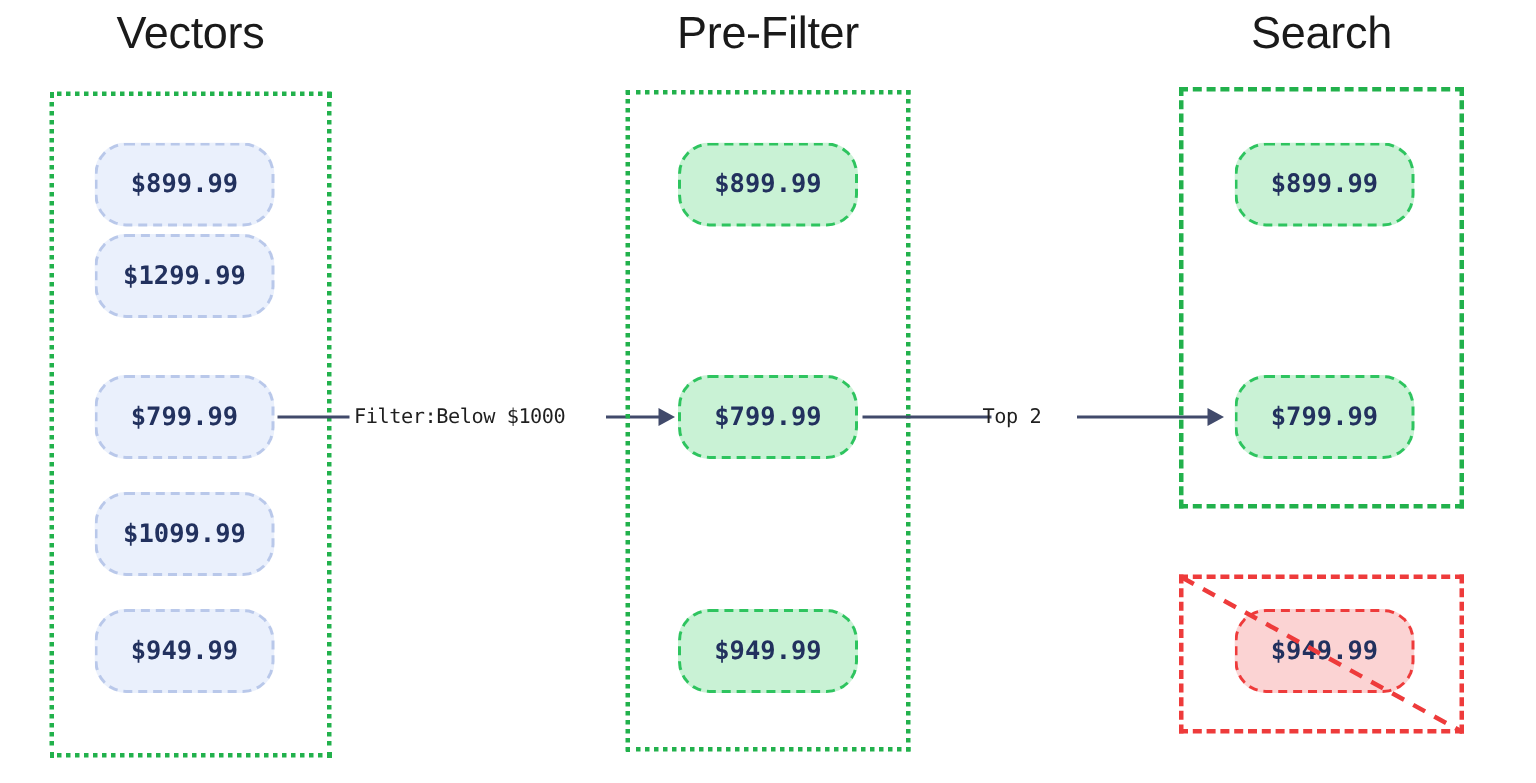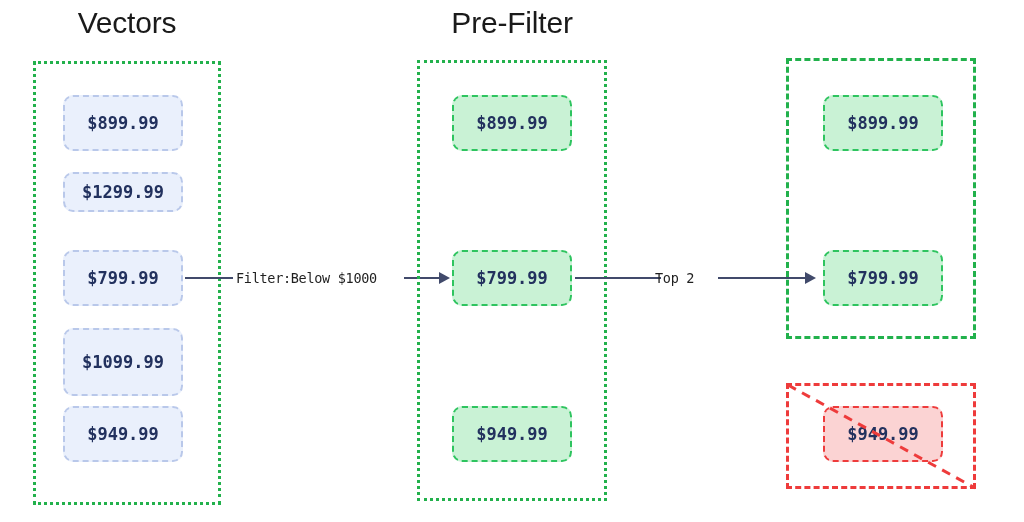--- a/index.html
+++ b/index.html
@@ -46,21 +46,21 @@
     border: 3px dashed #ee3b3b;
   }
 
   
   .chip {
     position: absolute;
     box-sizing: border-box;
     display: flex;
     align-items: center;
     justify-content: center;
-    border-radius: 10px;
+    border-radius: 21px;
     font-family: "DejaVu Sans Mono", "Liberation Mono", monospace;
     font-size: 17px;
     font-weight: 700;
     color: #22315e;
     letter-spacing: 0px;
     white-space: nowrap;
   }
   .chip-blue {
     background: #eaf0fc;
     border: 2.5px dashed #b9c8ea;
@@ -108,30 +108,31 @@
 </style>
 </head>
 <body>
 
 <div id="canvas">
 
   <div class="col-title" style="left:417px; top:6px; width:190px;">Pre-Filter</div>
 
   <div class="col-title" style="left:33px; top:6px; width:188px;">Vectors</div>
 
+  <div class="col-title" style="left:786px; top:6px; width:190px;">Search</div>
 
   <div class="container-box container-green-dotted" style="left:33px; top:61px; width:188px; height:444px;"></div>
 
   <div class="chip chip-blue" style="left:63px; top:95px; width:120px; height:56px;">$899.99</div>
 
-  <div class="chip chip-blue" style="left:63px; top:172px; width:120px; height:40px;">$1299.99</div>
+  <div class="chip chip-blue" style="left:63px; top:156px; width:120px; height:56px;">$1299.99</div>
 
   <div class="chip chip-blue" style="left:63px; top:250px; width:120px; height:56px;">$799.99</div>
 
-  <div class="chip chip-blue" style="left:63px; top:328px; width:120px; height:68px;">$1099.99</div>
+  <div class="chip chip-blue" style="left:63px; top:328px; width:120px; height:56px;">$1099.99</div>
 
   <div class="chip chip-blue" style="left:63px; top:406px; width:120px; height:56px;">$949.99</div>
 
   <div class="conn-line" style="left:185px; top:277px; width:48px;"></div>
   <div class="conn-label" style="left:236px; top:270px;">Filter:Below $1000</div>
   <div class="conn-line" style="left:404px; top:277px; width:36px;"></div>
   <div class="arrow-head" style="left:439px; top:272px;"></div>
 
   <div class="container-box container-green-dotted" style="left:417px; top:60px; width:190px; height:441px;"></div>
 

